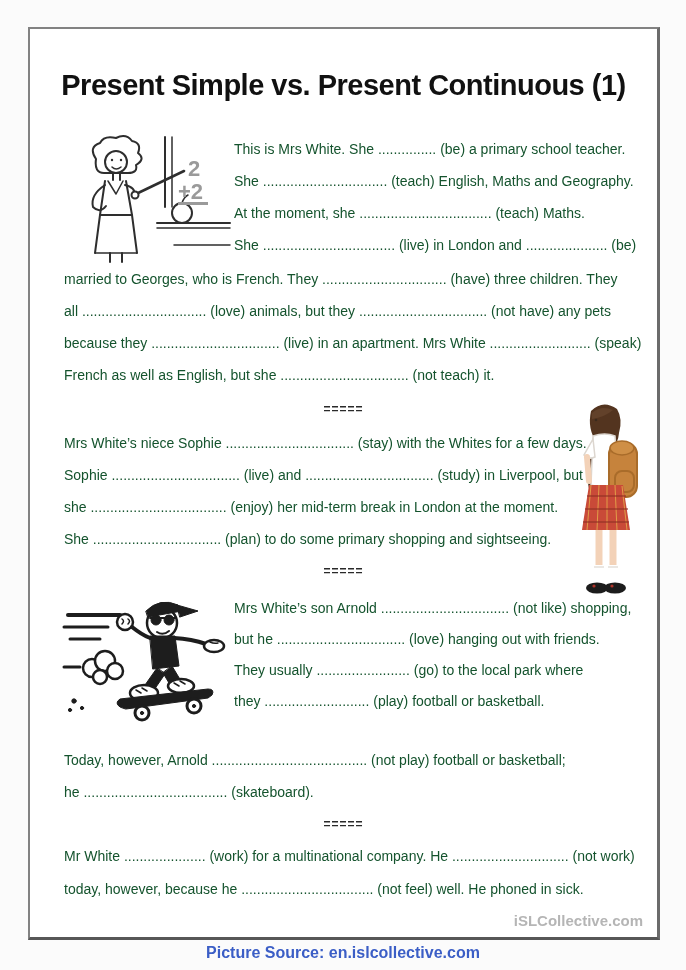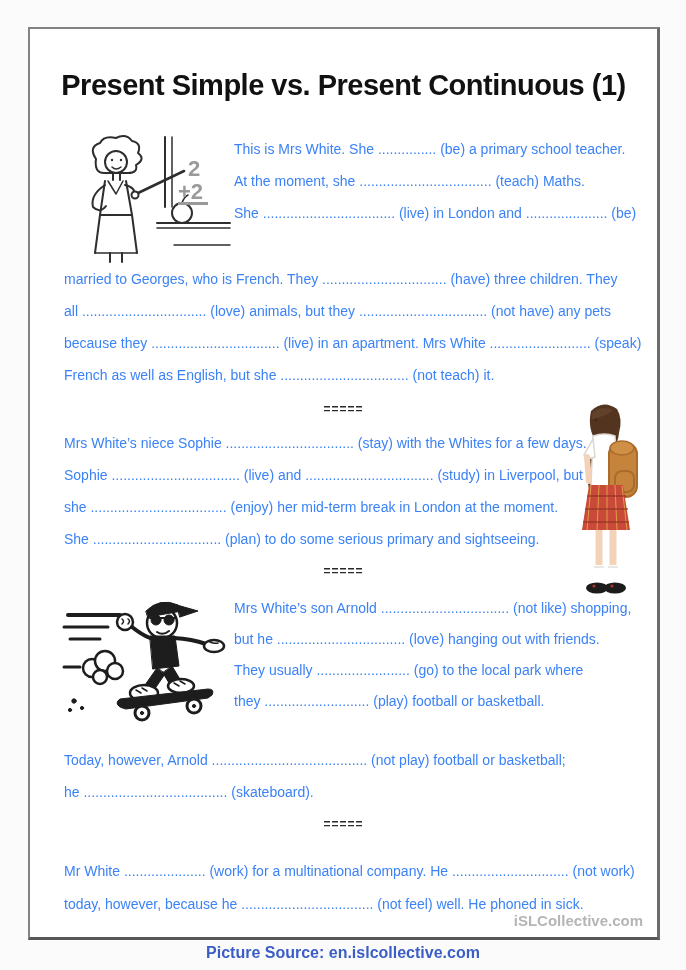--- a/index.html
+++ b/index.html
@@ -21,21 +21,21 @@
   .title{
     margin:36px 10px 0 10px;
     text-align:center;
     font-size:29px;line-height:40px;
     font-weight:bold;letter-spacing:-0.5px;
     color:#111;
   }
   .wline{
     height:32px;line-height:32px;
     white-space:nowrap;
-    font-size:14px;color:#3b82f6;
+    font-size:14px;color:#14532d;
   }
   .sect{display:flex;margin-top:28px;padding-left:32px;padding-right:26px;}
   .fig-teacher{width:172px;height:130px;flex:0 0 172px;}
   .fig-skater{width:172px;height:135px;flex:0 0 172px;}
   .beside{flex:1;padding-left:0px;}
   .fullw{padding-left:34px;padding-right:26px;}
   .sep{
     height:32px;line-height:32px;text-align:center;
     font-size:12px;font-weight:bold;letter-spacing:1px;color:#2a2a2a;
   }
@@ -112,20 +112,21 @@
         </g>
         <g fill="#9a9a9a" font-family="Liberation Sans, sans-serif" font-weight="bold">
           <text x="126" y="43" font-size="22">2</text>
           <text x="116" y="66" font-size="22">+2</text>
           <rect x="116" y="69" width="30" height="3"></rect>
         </g>
       </svg>
     </div>
     <div class="beside">
       <div class="wline">This is Mrs White. She ............... (be) a primary school teacher.</div>
+      <div class="wline">She ................................ (teach) English, Maths and Geography.</div>
       <div class="wline">At the moment, she .................................. (teach) Maths.</div>
       <div class="wline">She .................................. (live) in London and ..................... (be)</div>
     </div>
   </div>
 
   <div class="fullw">
     <div class="wline">married to Georges, who is French. They ................................ (have) three children. They</div>
     <div class="wline">all ................................ (love) animals, but they ................................. (not have) any pets</div>
     <div class="wline">because they ................................. (live) in an apartment. Mrs White .......................... (speak)</div>
     <div class="wline">French as well as English, but she ................................. (not teach) it.</div>
@@ -178,21 +179,21 @@
 
         <ellipse cx="26" cy="189" rx="11" ry="5.5" fill="#1c1c1c"></ellipse>
         <ellipse cx="44" cy="189" rx="11" ry="5.5" fill="#1c1c1c"></ellipse>
         <circle cx="23" cy="187" r="1.6" fill="#b03329"></circle>
         <circle cx="41" cy="187" r="1.6" fill="#b03329"></circle>
       </svg>
     </div>
     <div class="wline">Mrs White’s niece Sophie ................................. (stay) with the Whites for a few days.</div>
     <div class="wline">Sophie ................................. (live) and ................................. (study) in Liverpool, but</div>
     <div class="wline">she ................................... (enjoy) her mid-term break in London at the moment.</div>
-    <div class="wline">She ................................. (plan) to do some serious primary and sightseeing.</div>
+    <div class="wline">She ................................. (plan) to do some primary shopping and sightseeing.</div>
   </div>
 
   <div class="sep" style="margin-top:0px;">=====</div>
 
   <div class="sect sect3" style="margin-top:2px;">
     <div class="fig-skater">
       <svg width="172" height="135" viewBox="0 0 172 135">
         <g stroke="#1d1d1d" stroke-linecap="round" stroke-linejoin="round" fill="none">
 
           <path d="M6,26 H58" stroke-width="4"></path>
@@ -256,21 +257,21 @@
     </div>
   </div>
 
   <div class="fullw" style="margin-top:20px;">
     <div class="wline">Today, however, Arnold ........................................ (not play) football or basketball;</div>
     <div class="wline">he ..................................... (skateboard).</div>
   </div>
 
   <div class="sep">=====</div>
 
-  <div class="fullw" style="margin-top:15px;">
+  <div class="fullw" style="margin-top:0px;">
     <div class="wline" style="height:33px;line-height:33px;">Mr White ..................... (work) for a multinational company. He .............................. (not work)</div>
     <div class="wline" style="height:33px;line-height:33px;">today, however, because he .................................. (not feel) well. He phoned in sick.</div>
   </div>
 
   <div class="watermark">iSLCollective.com</div>
 </div>
 
 <div class="caption">Picture Source: en.islcollective.com</div>
 
 </body></html>

